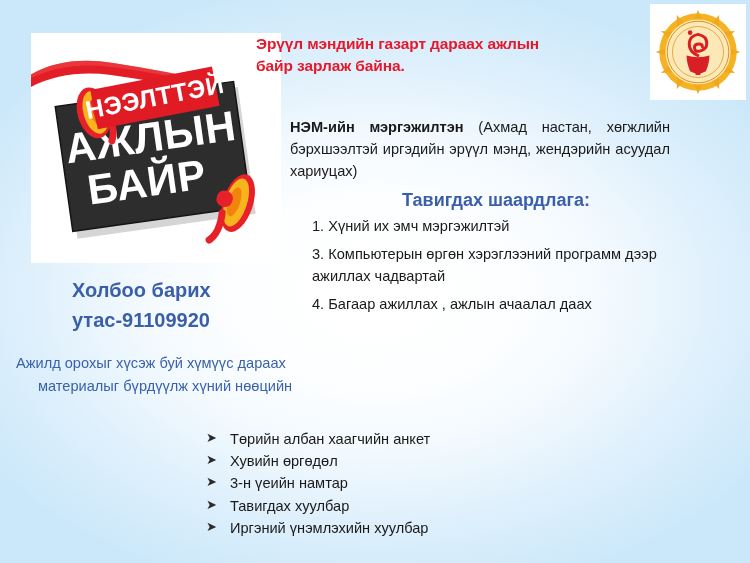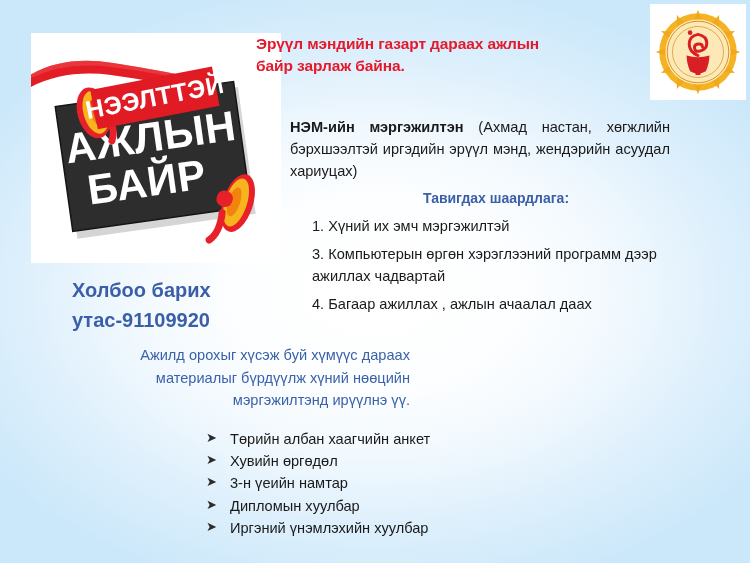--- a/index.html
+++ b/index.html
@@ -86,21 +86,21 @@
     font-weight: bold;
   }
 
   .req-heading {
     position: absolute;
     left: 306px;
     top: 190px;
     width: 380px;
     text-align: center;
     color: #3a5fa8;
-    font-size: 14px;
+    font-size: 18px;
     font-weight: bold;
   }
 
   .req-list {
     position: absolute;
     left: 306px;
     top: 210px;
     width: 392px;
     margin: 0;
     padding: 0;
@@ -122,26 +122,25 @@
     text-align: left;
     color: #3a5fa8;
     font-size: 20px;
     font-weight: bold;
     line-height: 1.5;
   }
 
   .intro-para {
     position: absolute;
     left: 10px;
-    top: 344px;
+    top: 352px;
     width: 400px;
     color: #3a62ab;
     font-size: 14.6px;
     line-height: 1.55;
-    text-align: right;
   }
   .intro-para .l1 { display: block; padding-left: 6px; }
   .intro-para .l2 { display: block; padding-left: 28px; }
   .intro-para .l3 { display: block; padding-left: 62px; }
 
   .docs-list {
     position: absolute;
     left: 206px;
     top: 428px;
     margin: 0;
@@ -257,39 +256,38 @@
   </ul>
 
   <div class="contact">
     <div>Холбоо барих</div>
     <div>утас-91109920</div>
   </div>
 
   <div class="intro-para">
     <span class="l1">Ажилд орохыг хүсэж буй хүмүүс дараах</span>
     <span class="l2">материалыг бүрдүүлж хүний нөөцийн</span>
-    <span class="l3">мэргэжилтэнд ирүүлнэ үү.</span>
   </div>
 
   <ul class="docs-list">
     <li>
       <span class="arrow">➤</span>
       <span>Төрийн албан хаагчийн анкет</span>
     </li>
     <li>
       <span class="arrow">➤</span>
       <span>Хувийн өргөдөл</span>
     </li>
     <li>
       <span class="arrow">➤</span>
       <span>3-н үеийн намтар</span>
     </li>
     <li>
       <span class="arrow">➤</span>
-      <span>Дипломын хуулбар</span>
+      <span>Тавигдах хуулбар</span>
     </li>
     <li>
       <span class="arrow">➤</span>
       <span>Иргэний үнэмлэхийн хуулбар</span>
     </li>
   </ul>
 
 </div>
 
 </body></html>

